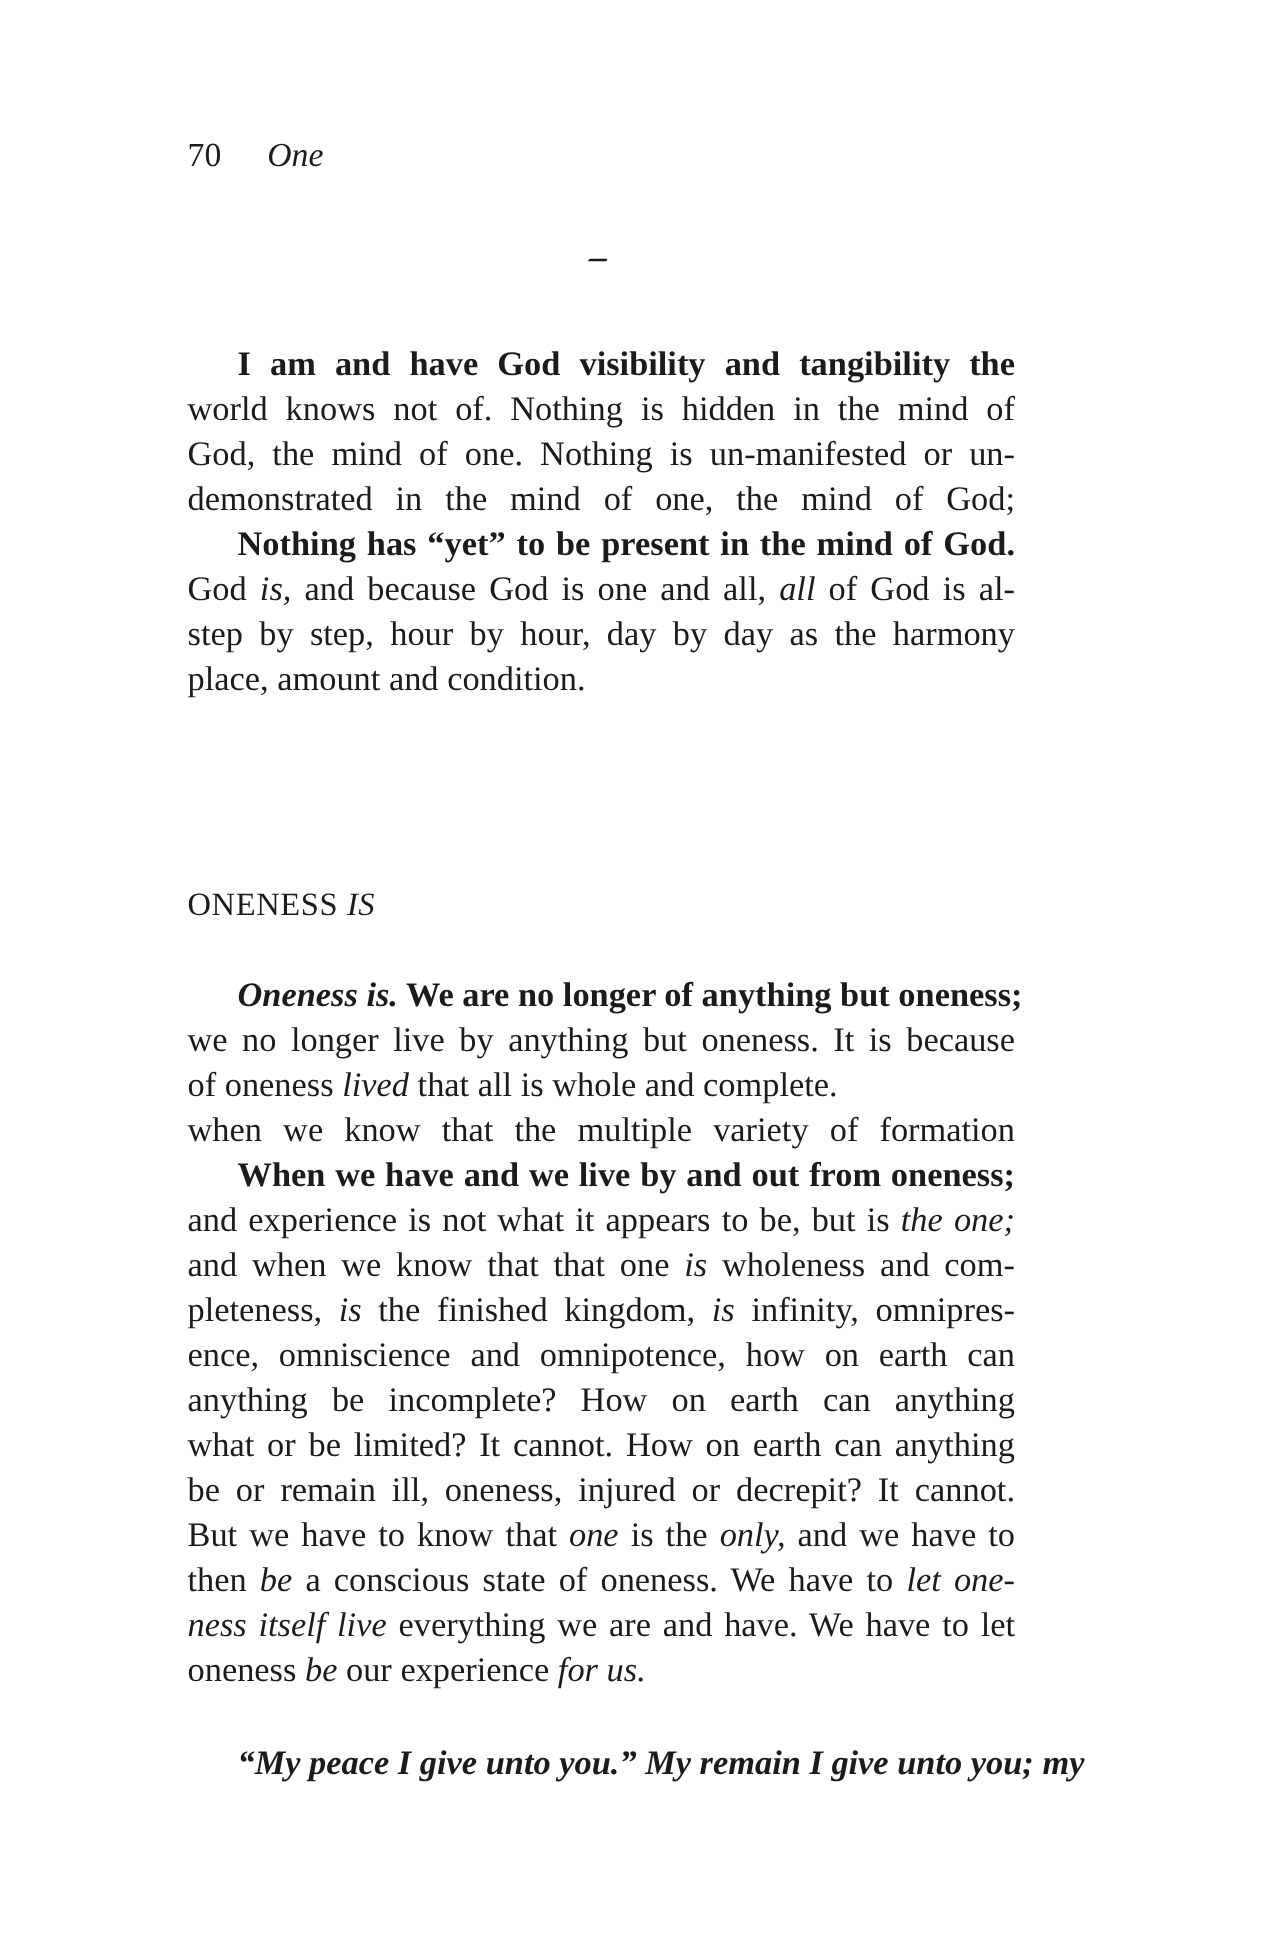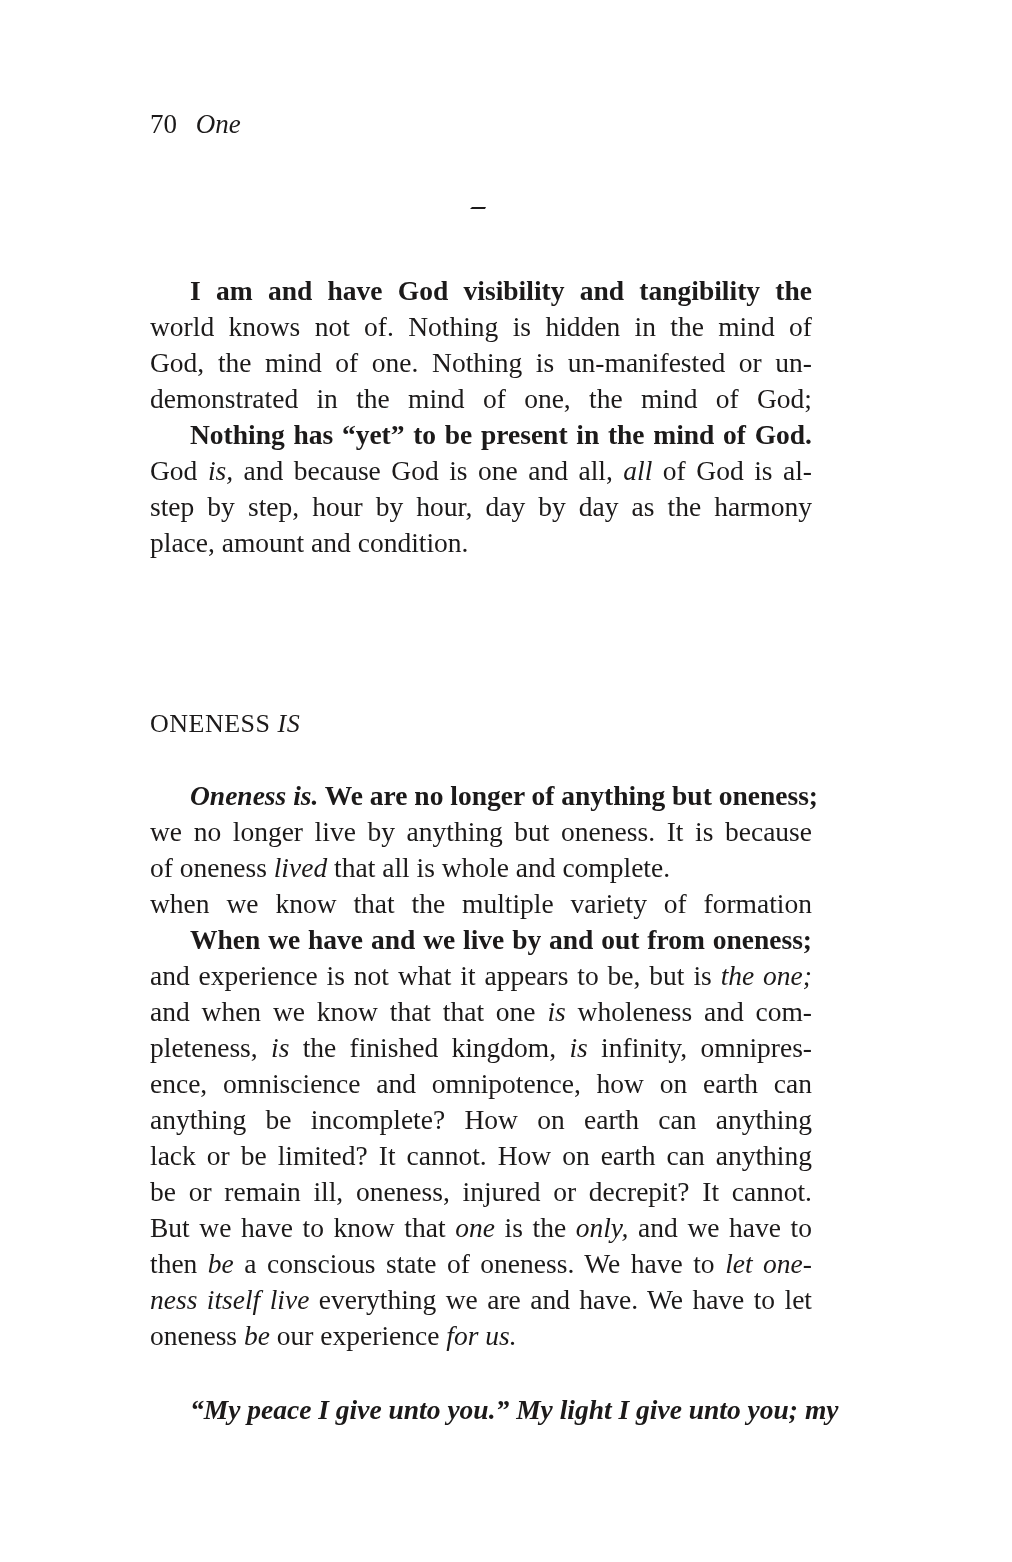--- a/index.html
+++ b/index.html
@@ -5,21 +5,21 @@
     html, body { margin: 0; padding: 0; background: #ffffff; }
     body {
       width: 1012px; height: 1562px; position: relative; overflow: hidden;
       font-family: "Liberation Serif", "DejaVu Serif", serif;
       color: #1c1a1a;
     }
     .running-head {
       position: absolute; left: 150px; top: 106px;
       font-size: 27px; line-height: 36px;
     }
-    .running-head .num { margin-right: 12px; }
+    .running-head .num { margin-right: 30px; }
     .running-head .title { font-style: italic; }
     .ornament {
       position: absolute; left: 470px; top: 206px;
       width: 16px; height: 4px;
     }
     .block { position: absolute; left: 150px; width: 662px; font-size: 27.5px; }
     .line {
       display: block; height: 36px; line-height: 36px; white-space: nowrap;
       text-align: justify; text-align-last: justify;
     }
@@ -70,24 +70,24 @@
       <span class="line last">of oneness <i>lived</i> that all is whole and complete.</span>
     </div>
     <div>
       <span class="line">when we know that the multiple variety of formation</span>
       <span class="line indent">When we have and we live by and out from oneness;</span>
       <span class="line">and experience is not what it appears to be, but is <i>the one;</i></span>
       <span class="line">and when we know that that one <i>is</i> wholeness and com-</span>
       <span class="line">pleteness, <i>is</i> the finished kingdom, <i>is</i> infinity, omnipres-</span>
       <span class="line">ence, omniscience and omnipotence, how on earth can</span>
       <span class="line">anything be incomplete? How on earth can anything</span>
-      <span class="line">lack or be limited? It cannot. How on earth can anything</span>
+      <span class="line">what or be limited? It cannot. How on earth can anything</span>
       <span class="line">be or remain ill, oneness, injured or decrepit? It cannot.</span>
       <span class="line">But we have to know that <i>one</i> is the <i>only,</i> and we have to</span>
       <span class="line">then <i>be</i> a conscious state of oneness. We have to <i>let one-</i></span>
       <span class="line"><i>ness itself live</i> everything we are and have. We have to let</span>
       <span class="line last">oneness <i>be</i> our experience <i>for us.</i></span>
     </div>
   </div>
 
 <div class="quote">
-  <span class="line indent last">“My peace I give unto you.” My light I give unto you; my</span>
+  <span class="line indent last">“My peace I give unto you.” My remain I give unto you; my</span>
 </div>
 
 </body></html>

